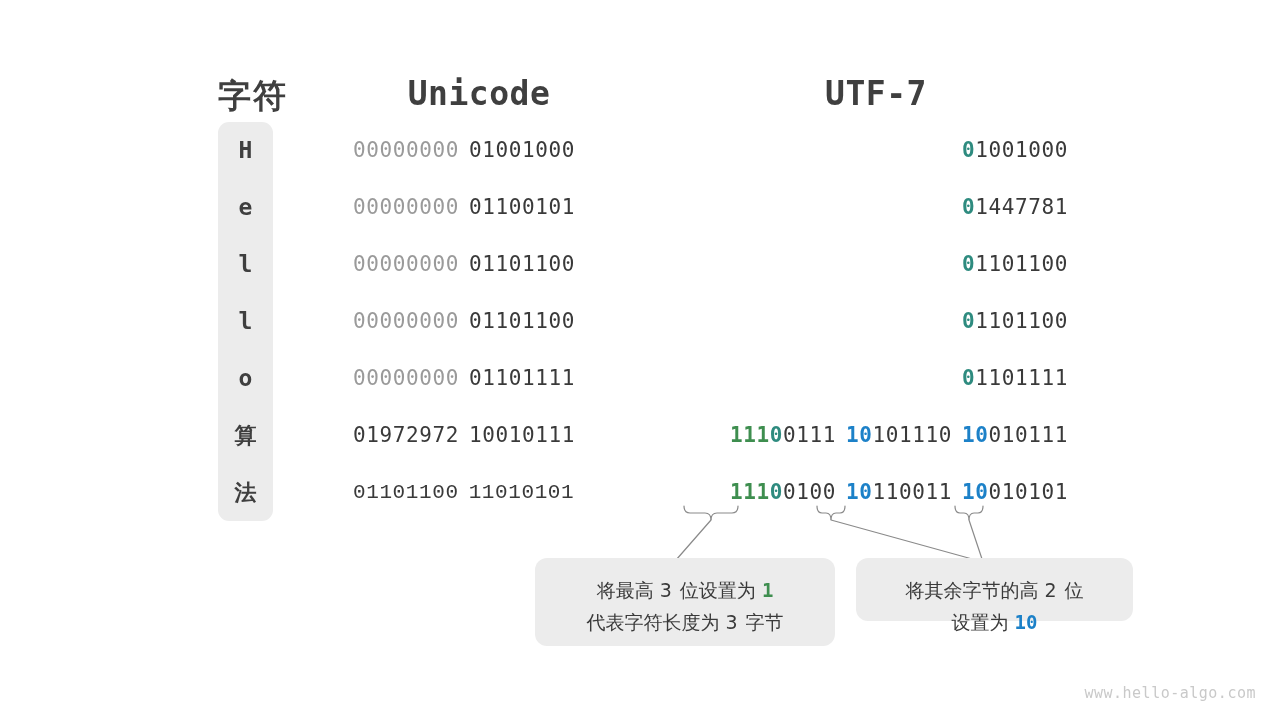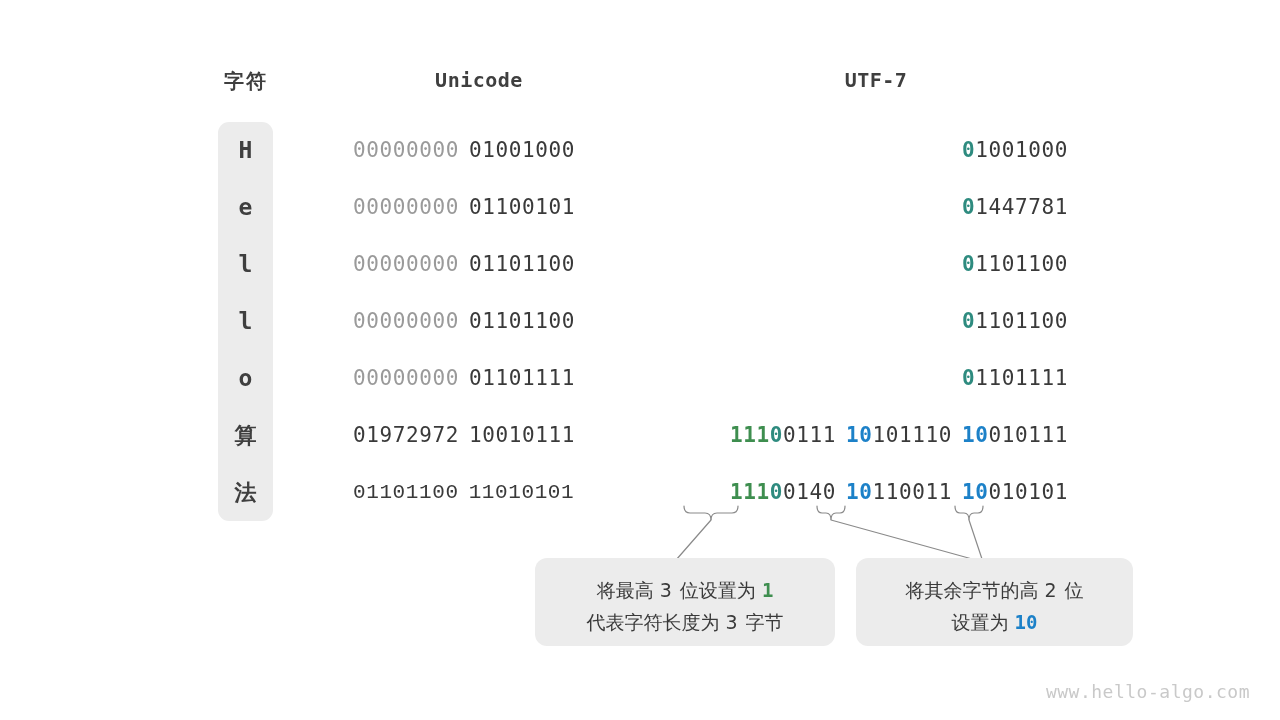--- a/index.html
+++ b/index.html
@@ -14,24 +14,25 @@
     overflow: hidden;
     font-family: "DejaVu Sans", "Liberation Sans", sans-serif;
     color: #3a3a3a;
   }
 
   
   .col-head {
     position: absolute;
     font-family: "DejaVu Sans Mono", "Liberation Mono", monospace;
     font-weight: bold;
-    font-size: 20px;
+    font-size: 33px;
     color: #3f3f3f;
     letter-spacing: 0.5px;
     white-space: nowrap;
+    margin-top: 6px;
   }
   .col-head.cjk {
     font-family: "DejaVu Sans", "Liberation Sans", sans-serif;
     letter-spacing: 2px;
   }
   #head-char   { left: 218px; top: 68px; width: 56px; text-align: center; }
   #head-unicode{ left: 353px; top: 68px; width: 252px; text-align: center; }
   #head-utf8   { left: 750px; top: 68px; width: 252px; text-align: center; }
 
   
@@ -98,32 +99,32 @@
     border-radius: 12px;
     text-align: center;
     font-family: "DejaVu Sans", "Liberation Sans", sans-serif;
     font-size: 19px;
     color: #3a3a3a;
     line-height: 32px;
     padding: 16px 22px;
     box-sizing: border-box;
   }
   #callout-left  { left: 535px; top: 558px; width: 300px; height: 88px; }
-  #callout-right { left: 856px; top: 558px; width: 277px; height: 88px; }
+  #callout-right { left: 856px; top: 558px; width: 277px; height: 63px; }
   .callout .num  { letter-spacing: 2px; }
   .hl-green { color: #3e8e4f; font-weight: bold; font-family: "DejaVu Sans Mono", "Liberation Mono", monospace; }
   .hl-blue  { color: #1c81c8; font-weight: bold; font-family: "DejaVu Sans Mono", "Liberation Mono", monospace; }
 
   
   #watermark {
     position: absolute;
-    right: 30px;
+    right: 24px;
     bottom: 18px;
     font-family: "DejaVu Sans Mono", "Liberation Mono", monospace;
-    font-size: 18px;
+    font-size: 15px;
     color: #c9c9c9;
     letter-spacing: 0.5px;
     text-align: right;
   }
 </style>
 </head>
 <body>
 
 <div class="col-head cjk" id="head-char">字符</div>
 <div class="col-head" id="head-unicode">Unicode</div>
@@ -150,21 +151,21 @@
     <div class="bin-row" style="top: 464px; font-family: Liberation Mono, monospace;"><span class="b-dark">01101100</span><span class="b-gap"></span><span class="b-dark">11010101</span></div>
   </div>
 
 <div id="utf8-col">
     <div class="bin-row" style="top: 122px;"><span class="b-teal">0</span><span class="b-dark">1001000</span></div>
     <div class="bin-row" style="top: 179px;"><span class="b-teal">0</span><span class="b-dark">1447781</span></div>
     <div class="bin-row" style="top: 236px;"><span class="b-teal">0</span><span class="b-dark">1101100</span></div>
     <div class="bin-row" style="top: 293px;"><span class="b-teal">0</span><span class="b-dark">1101100</span></div>
     <div class="bin-row" style="top: 350px;"><span class="b-teal">0</span><span class="b-dark">1101111</span></div>
     <div class="bin-row" style="top: 407px;"><span class="b-green">111</span><span class="b-teal">0</span><span class="b-dark">0111</span><span class="b-gap"></span><span class="b-blue">10</span><span class="b-dark">101110</span><span class="b-gap"></span><span class="b-blue">10</span><span class="b-dark">010111</span></div>
-    <div class="bin-row" style="top: 464px;"><span class="b-green">111</span><span class="b-teal">0</span><span class="b-dark">0140</span><span class="b-gap"></span><span class="b-blue">10</span><span class="b-dark">110011</span><span class="b-gap"></span><span class="b-blue">10</span><span class="b-dark">010101</span></div>
+    <div class="bin-row" style="top: 464px;"><span class="b-green">111</span><span class="b-teal">0</span><span class="b-dark">0100</span><span class="b-gap"></span><span class="b-blue">10</span><span class="b-dark">110011</span><span class="b-gap"></span><span class="b-blue">10</span><span class="b-dark">010101</span></div>
   </div>
 
 <svg id="connectors" viewBox="0 0 1280 720">
   <g fill="none" stroke="#8a8a8a" stroke-width="1.2" stroke-linecap="round">
 
     <path d="M684,506 q0,7 6,7 h15 q6,0 6,7 q0,-7 6,-7 h15 q6,0 6,-7"></path>
 
     <path d="M711,520 L676,560"></path>
 
     <path d="M817,506 q0,7 5,7 h4 q5,0 5,7 q0,-7 5,-7 h4 q5,0 5,-7"></path>

